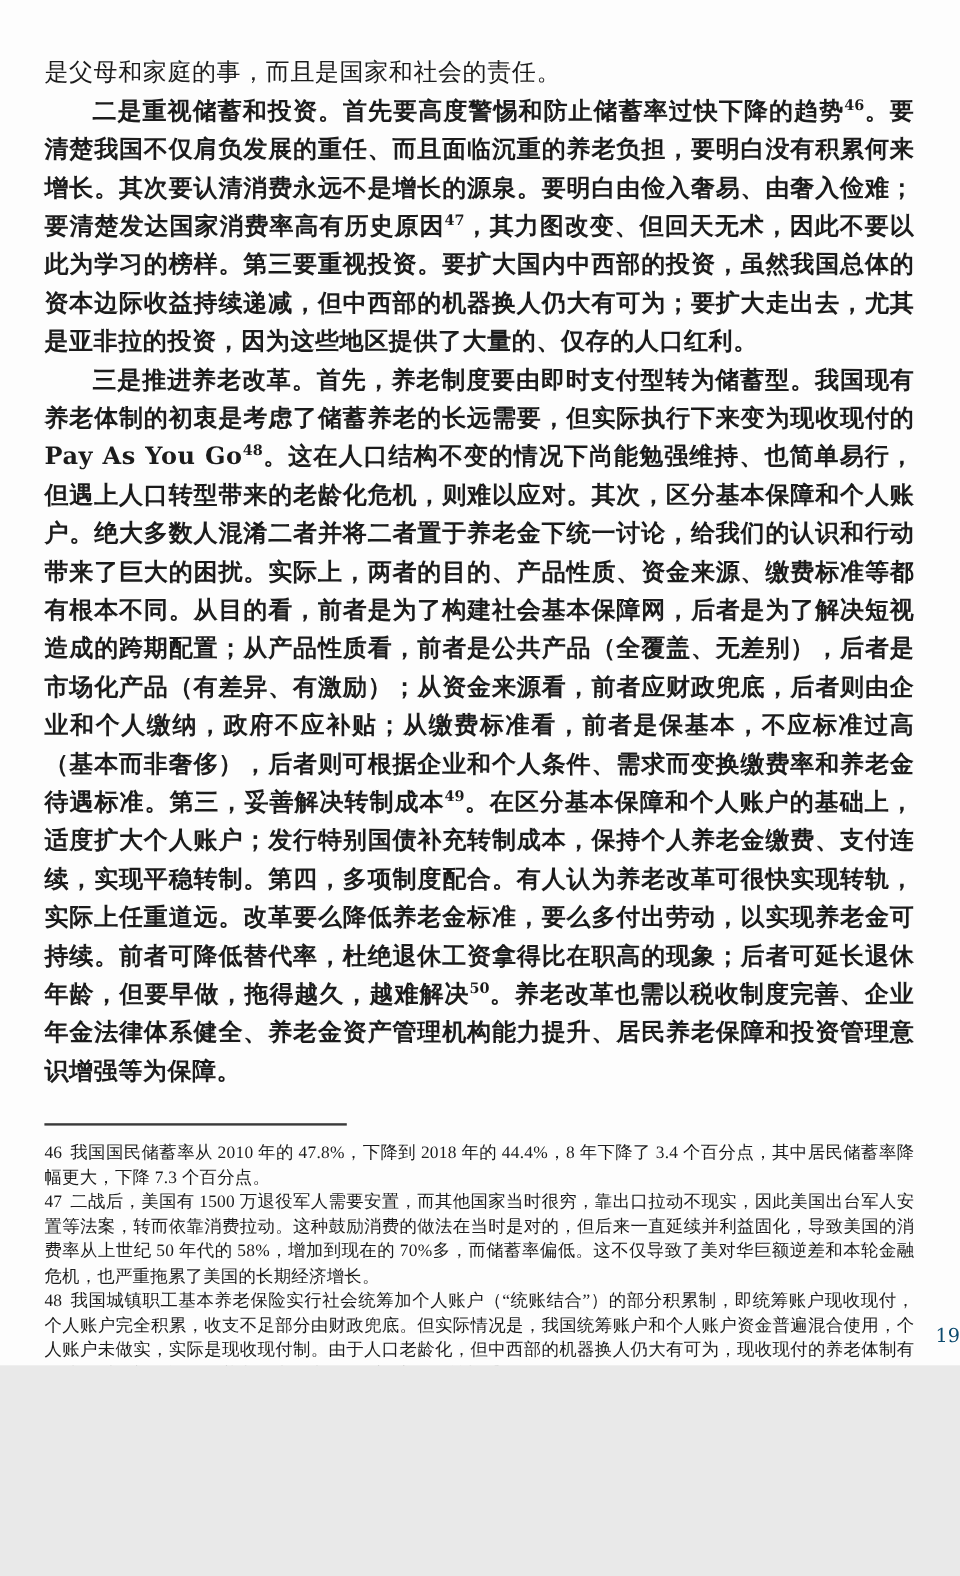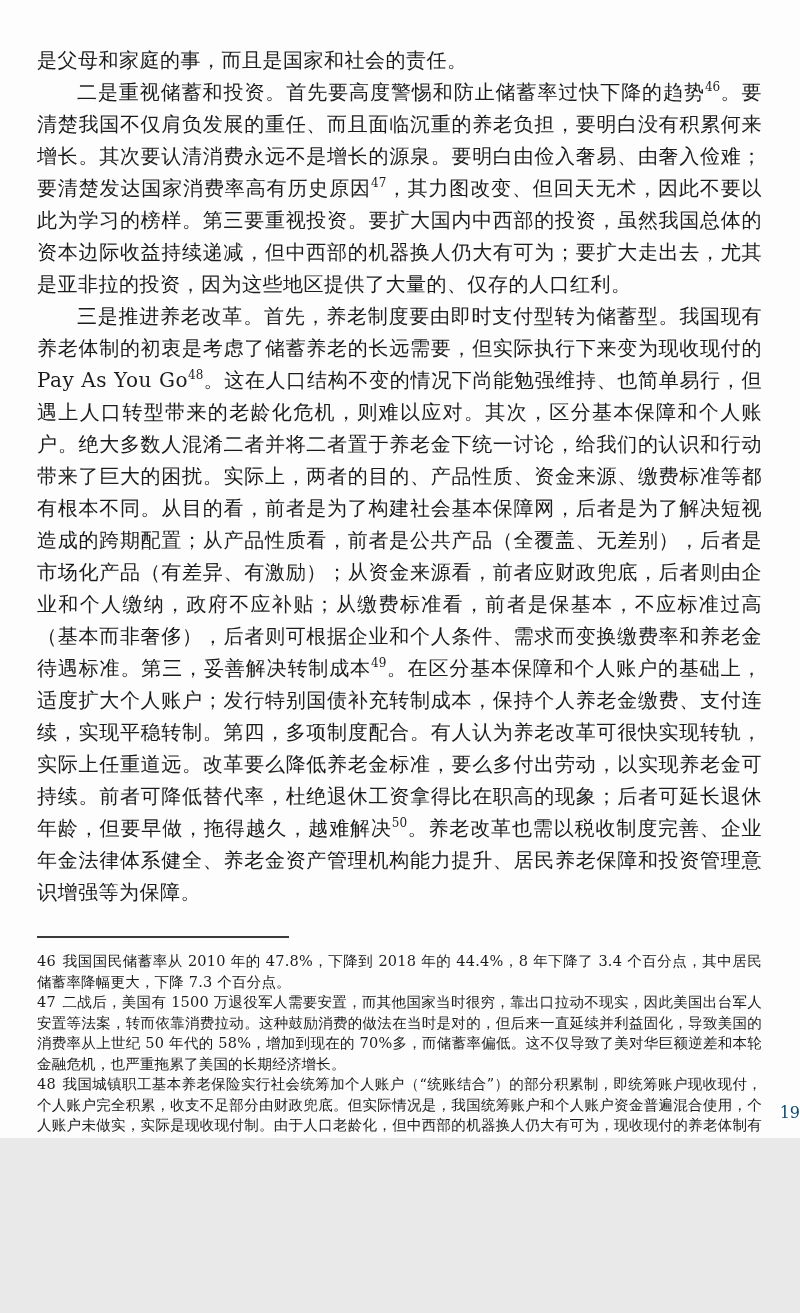--- a/index.html
+++ b/index.html
@@ -25,32 +25,34 @@
     font-size: 20px;
     line-height: 32px;
     text-align: justify;
     letter-spacing: 0.5px;
   }
   .body-text p {
     margin: 0;
   }
   .body-text p.indent {
     text-indent: 2em;
+    font-weight: bold;
   }
   sup.fn-ref {
     font-size: 12px;
     line-height: 0;
     vertical-align: super;
     letter-spacing: 0;
   }
   .footnote-area {
     position: absolute;
     left: 37px;
     right: 38px;
     top: 936px;
+    font-family: Liberation Serif, serif;
   }
   .fn-rule {
     width: 252px;
     height: 0;
     border-top: 2px solid #3a3a3a;
     margin-bottom: 13px;
   }
   .footnote {
     font-size: 14.5px;
     line-height: 20.5px;

